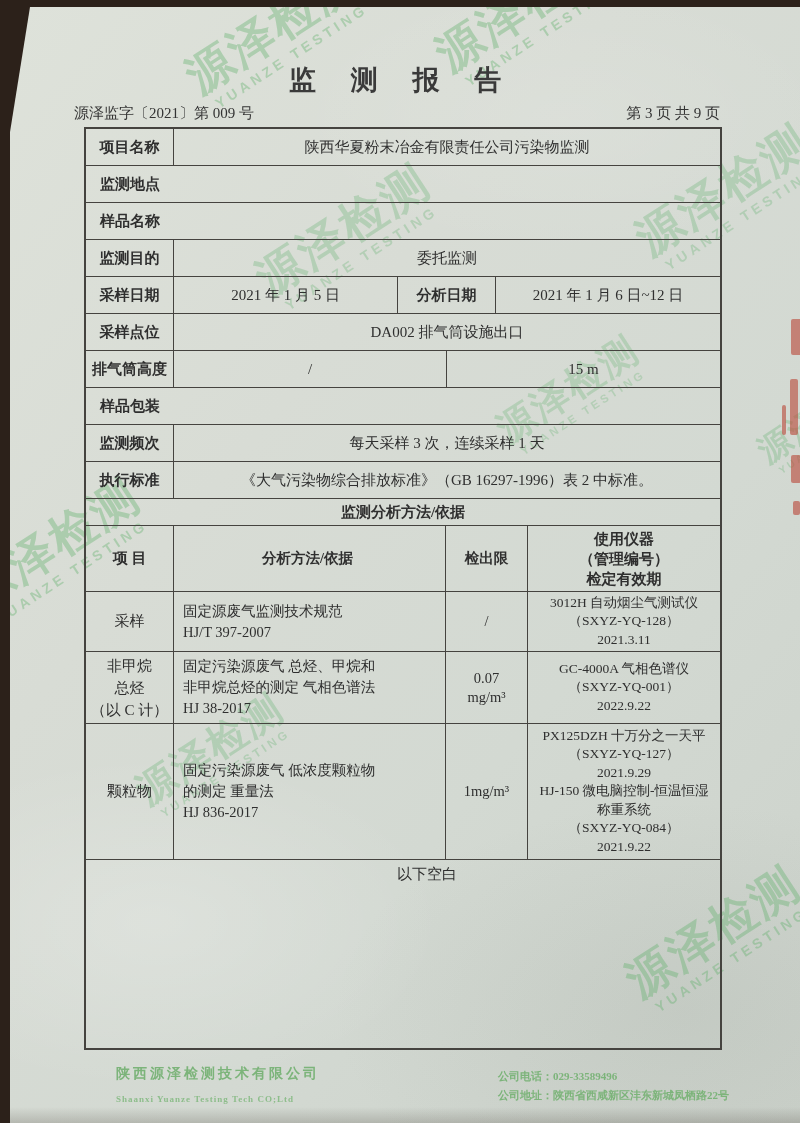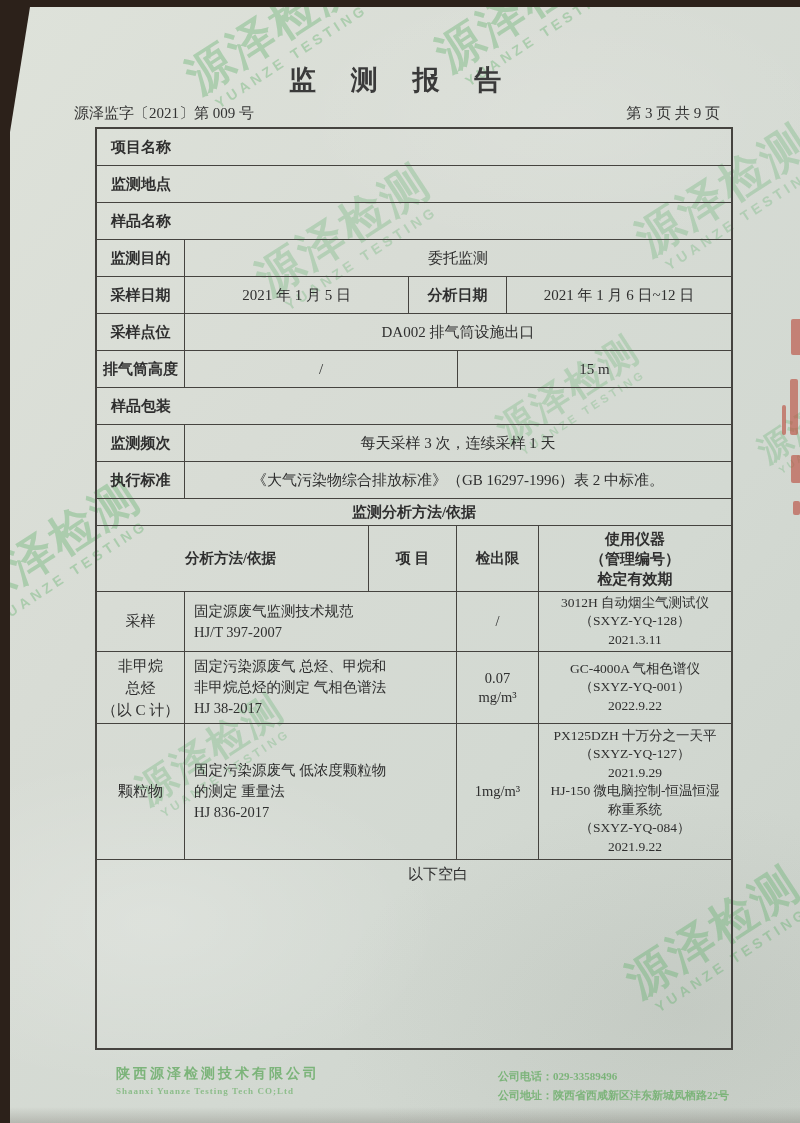--- a/index.html
+++ b/index.html
@@ -54,21 +54,21 @@
   .sf4 { right:24px; top:92px; width:4px; height:30px; background:rgba(186,74,60,.35); }
   .sf5 { right:10px; top:188px; width:7px; height:14px; background:rgba(186,74,60,.40); }
 
   
   .title { position:absolute; left:0; right:20px; top:55px; text-align:center;
            font-size:27px; font-weight:bold; letter-spacing:14px; text-indent:14px; color:#3a3a3a; }
   .meta  { position:absolute; left:64px; right:80px; top:97px; display:flex;
            justify-content:space-between; font-size:15px; color:#333; }
 
   
-  .doc-table { position:absolute; left:85px; top:120px; width:638px;
+  .doc-table { position:absolute; left:74px; top:120px; width:638px;
                border:2px solid #45433f; background:transparent; }
   .row  { display:flex; border-bottom:1px solid #45433f; }
   .row:last-child { border-bottom:none;padding-left:48px; }
   .cell { border-right:1px solid #45433f; display:flex; align-items:center;
           justify-content:center; text-align:center; font-size:15px; padding:2px 4px; }
   .cell:last-child { border-right:none; }
   .lbl  { width:88px; font-weight:bold; flex:none; }
   .val  { flex:1; }
   .w224 { width:224px; flex:none; }
   .w98  { width:98px; flex:none; font-weight:bold; }
@@ -88,21 +88,21 @@
   .bold { font-weight:bold; }
   .r-sampling { height:60px; }
   .r-nmhc     { height:72px; }
   .r-pm       { height:136px; }
   .r-blank    { height:188px; align-items:flex-start; }
   .r-blank .cell { align-items:flex-start; padding-top:5px; }
 
   
   .footer-left { position:absolute; left:106px; top:1058px; color:#7cb47a; }
   .footer-left .cn { font-size:14px; font-weight:bold; letter-spacing:3px; }
-  .footer-left .en { font-size:9px; font-weight:bold; letter-spacing:1px; margin-top:3px; color:#8dbd8b; }
+  .footer-left .en { font-size:9px; font-weight:bold; letter-spacing:1px; margin-top:11px; color:#8dbd8b; }
   .footer-right { position:absolute; left:488px; top:1060px; color:#7cb47a;
                   font-size:11px; font-weight:bold; line-height:19px; }
 </style>
 </head>
 <body>
 
 <div class="paper">
 
   <div class="wm wm1">
       <span class="cn">源泽检测</span>
@@ -152,20 +152,21 @@
   <div class="title">监 测 报 告</div>
   <div class="meta">
     <span>源泽监字〔2021〕第 009 号</span>
     <span>第 3 页 共 9 页</span>
   </div>
 
   <div class="doc-table">
 
     <div class="row h37">
       <div class="cell lbl">项目名称</div>
+      <div class="cell val">陕西华夏粉末冶金有限责任公司污染物监测</div>
     </div>
     <div class="row h37">
       <div class="cell lbl">监测地点</div>
     </div>
     <div class="row h37">
       <div class="cell lbl">样品名称</div>
     </div>
     <div class="row h37">
       <div class="cell lbl">监测目的</div>
       <div class="cell val">委托监测</div>
@@ -199,22 +200,22 @@
     <div class="row h37">
       <div class="cell lbl">执行标准</div>
       <div class="cell val">《大气污染物综合排放标准》（GB 16297-1996）表 2 中标准。</div>
     </div>
 
     <div class="row h27">
       <div class="cell val sec">监测分析方法/依据</div>
     </div>
 
     <div class="row mh">
+      <div class="cell m-item bold">项 目</div>
       <div class="cell m-meth bold" style="justify-content:center; text-align:center; padding-left:0;">分析方法/依据</div>
-      <div class="cell m-item bold">项 目</div>
       <div class="cell m-lim bold">检出限</div>
       <div class="cell m-ins bold pre" style="font-size:15px; line-height:20px;">使用仪器
 （管理编号）
 检定有效期</div>
     </div>
 
     <div class="row r-sampling">
       <div class="cell m-item">采样</div>
       <div class="cell m-meth pre">固定源废气监测技术规范
 HJ/T 397-2007</div>

